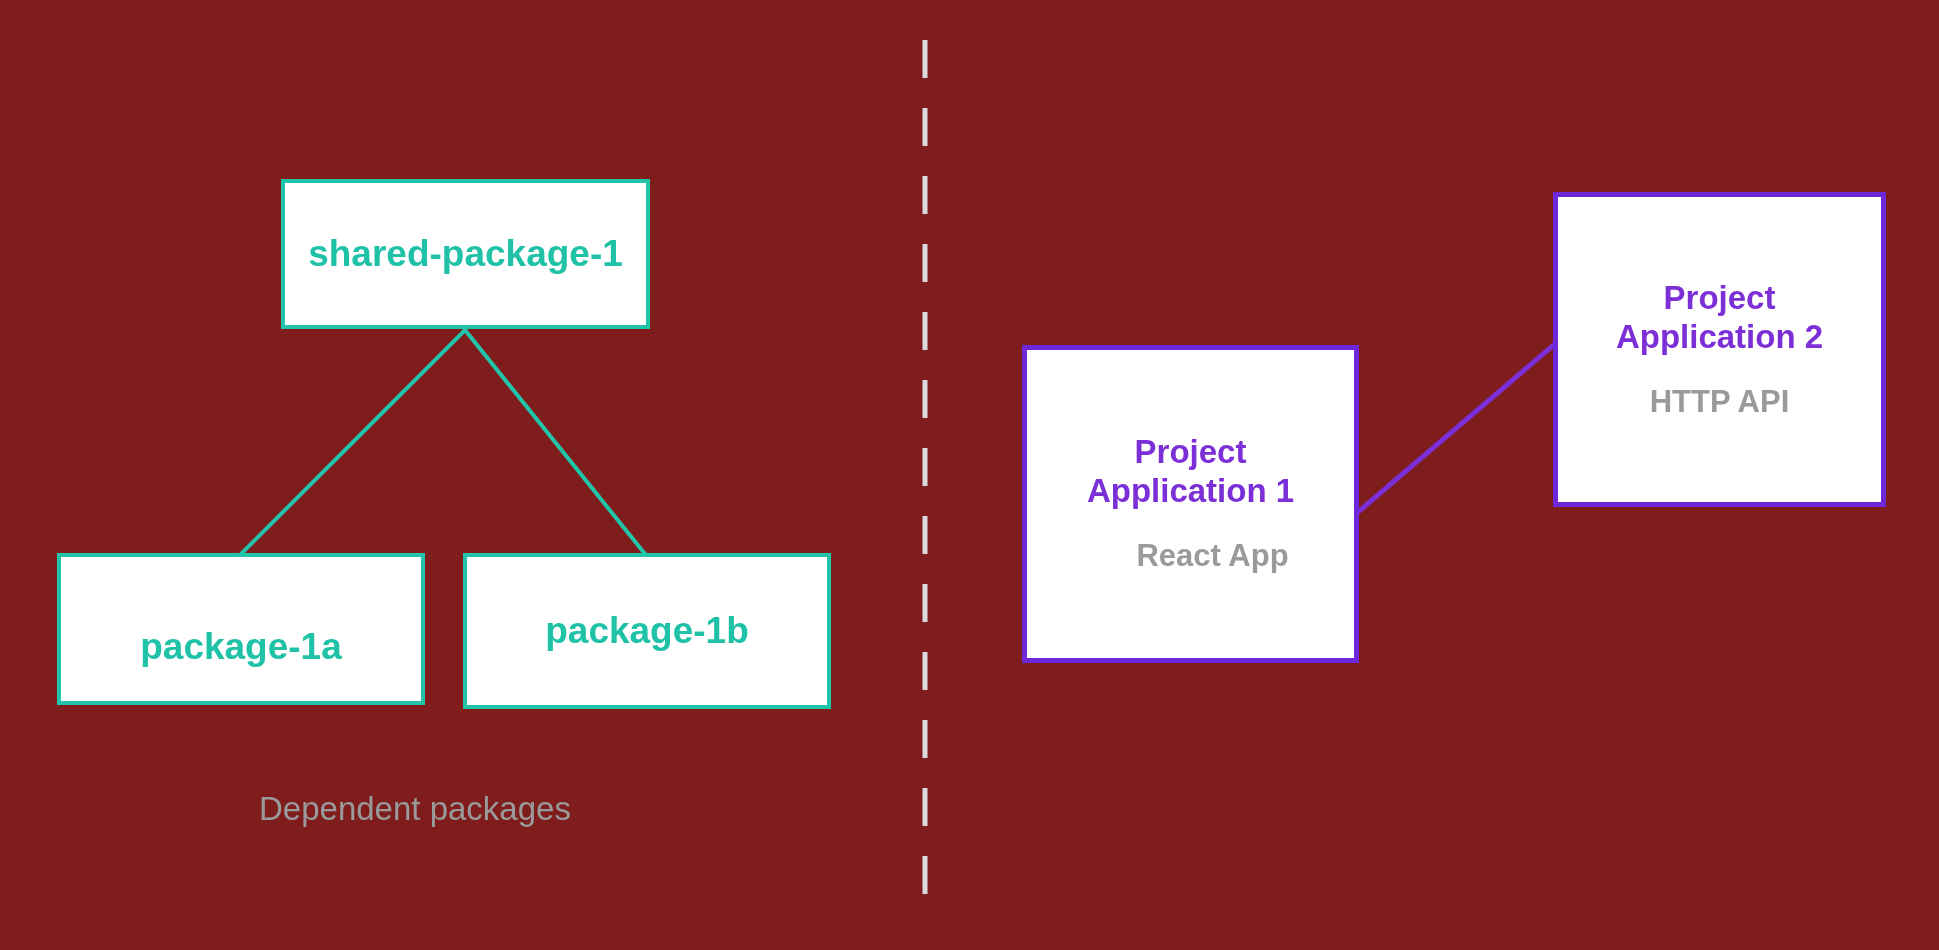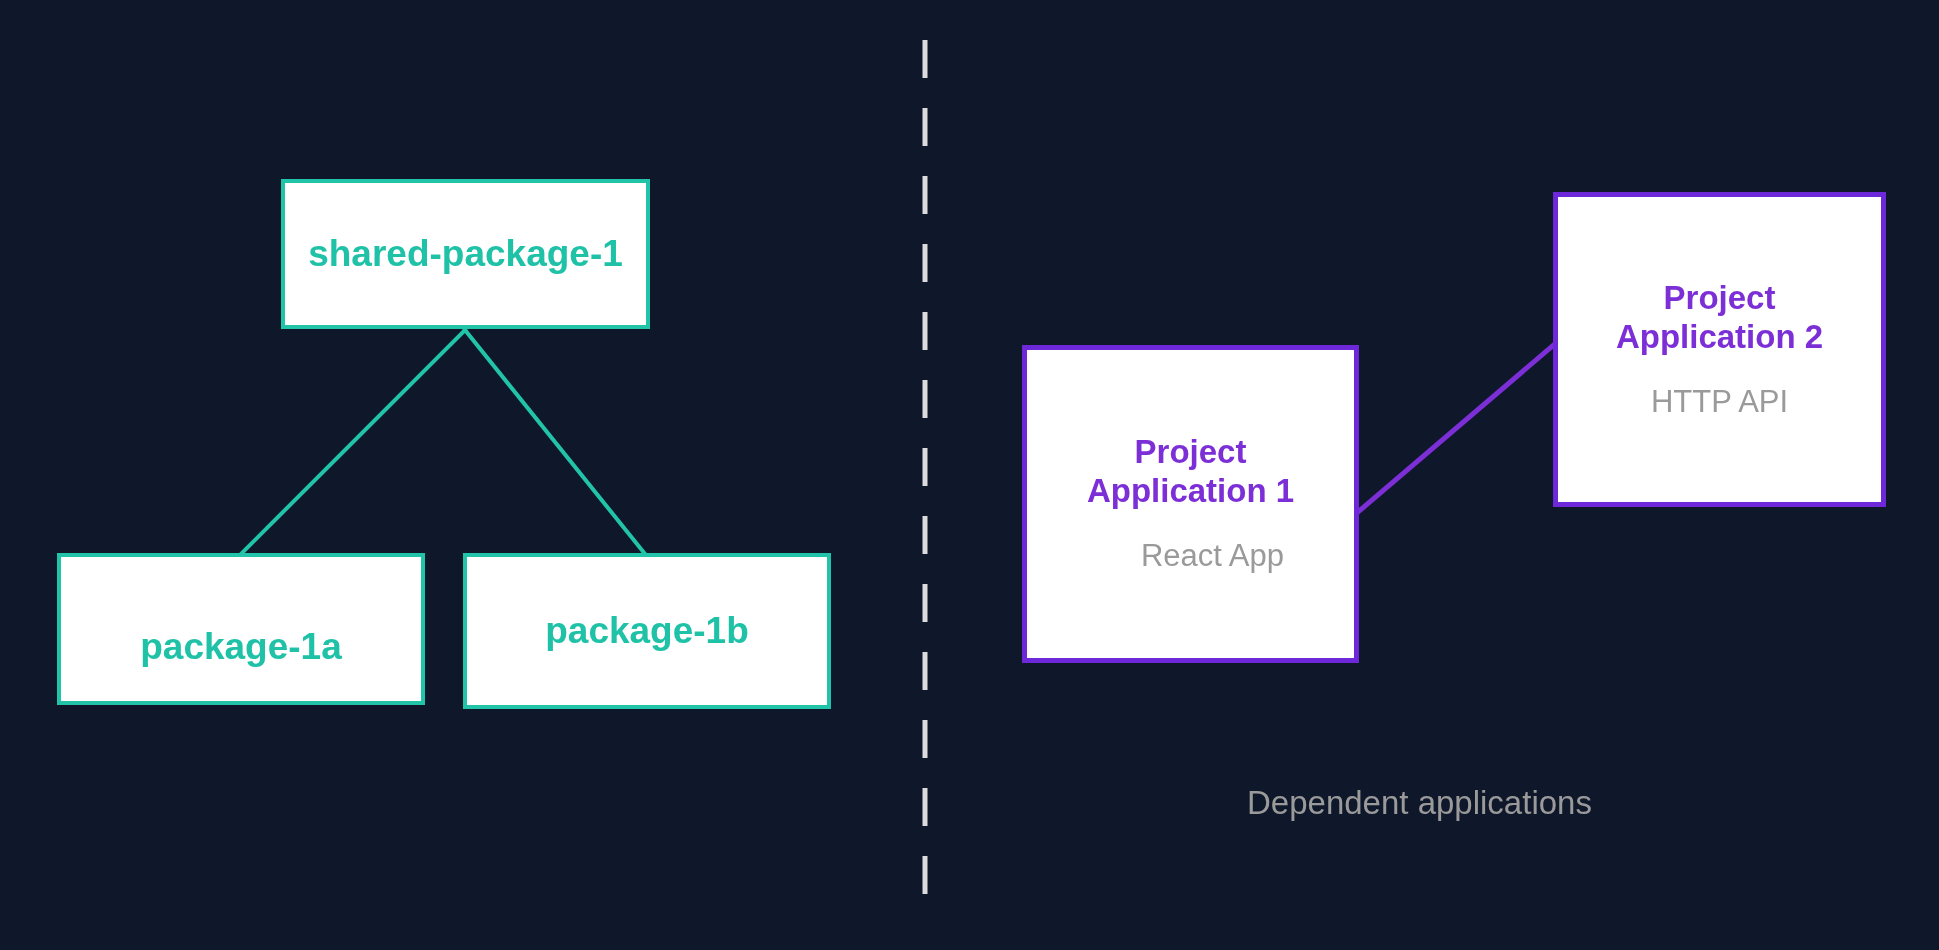--- a/index.html
+++ b/index.html
@@ -8,21 +8,21 @@
     padding: 0;
     background: #ffffff;
   }
   body {
     font-family: "Liberation Sans", sans-serif;
   }
   #canvas {
     position: relative;
     width: 1939px;
     height: 950px;
-    background: #0f172a;
+    background: #7f1d1d;
     overflow: hidden;
   }
 
   
   #wires {
     position: absolute;
     left: 0;
     top: 0;
     width: 1939px;
     height: 950px;
@@ -39,21 +39,21 @@
     background: #ffffff;
     text-align: center;
   }
   .node .title {
     font-weight: bold;
     line-height: 1.18;
     white-space: pre-line;
   }
   .node .subtitle {
     color: #9a9a9a;
-    font-weight: normal;
+    font-weight: bold;
     line-height: 1.2;
     text-align: right;
   }
 
   
   .pkg {
     border: 4px solid #22c4a9;
   }
   .pkg .title {
     color: #1fc2a7;
@@ -126,28 +126,28 @@
   </div>
 
   <div class="node pkg" id="node-package-1a">
     <div class="title">package-1a</div>
   </div>
 
   <div class="node pkg" id="node-package-1b">
     <div class="title">package-1b</div>
   </div>
 
+  <div class="caption" id="caption-packages">Dependent packages</div>
 
   <div class="node app" id="node-project-application-1">
     <div class="title">Project
 Application 1</div>
     <div class="subtitle">React App</div>
   </div>
 
   <div class="node app" id="node-project-application-2">
     <div class="title">Project
 Application 2</div>
     <div class="subtitle">HTTP API</div>
   </div>
 
-  <div class="caption" id="caption-applications">Dependent applications</div>
 
 </div>
 
 </body></html>

